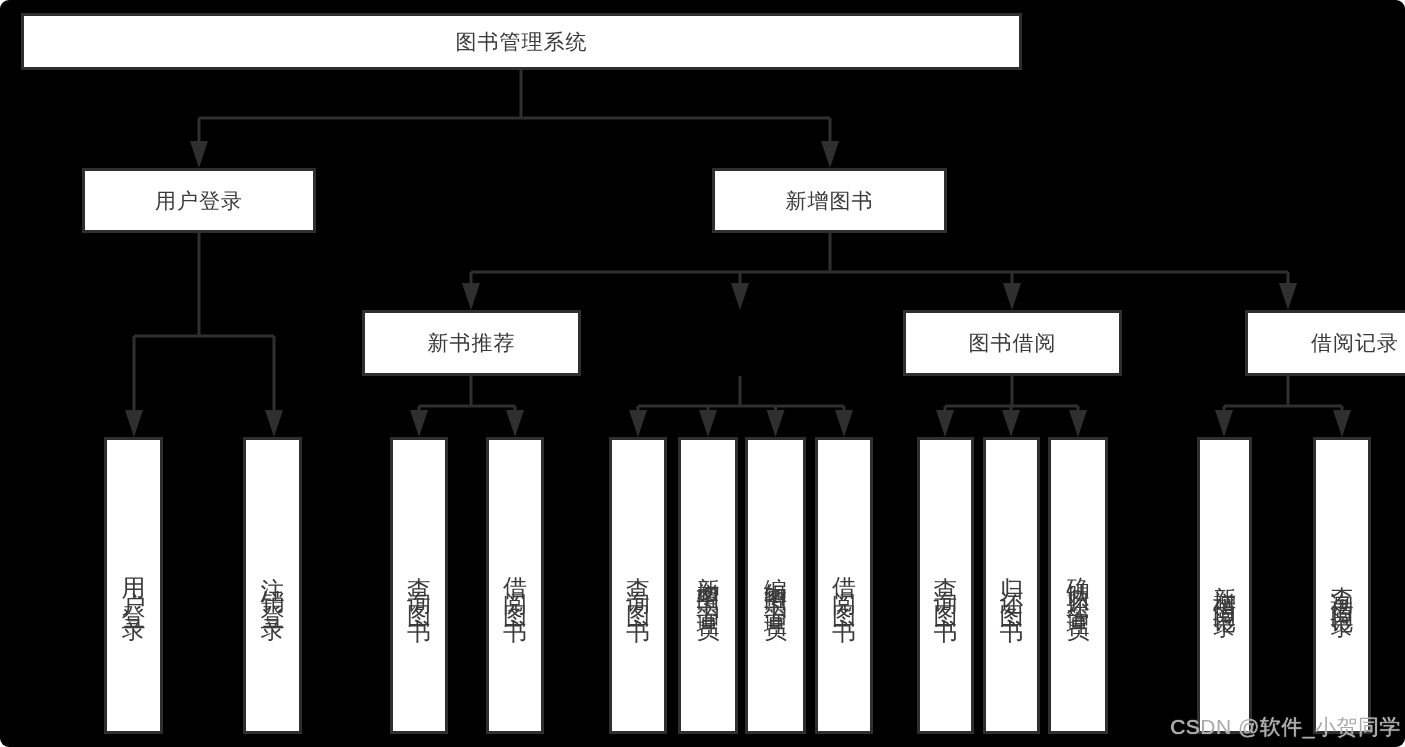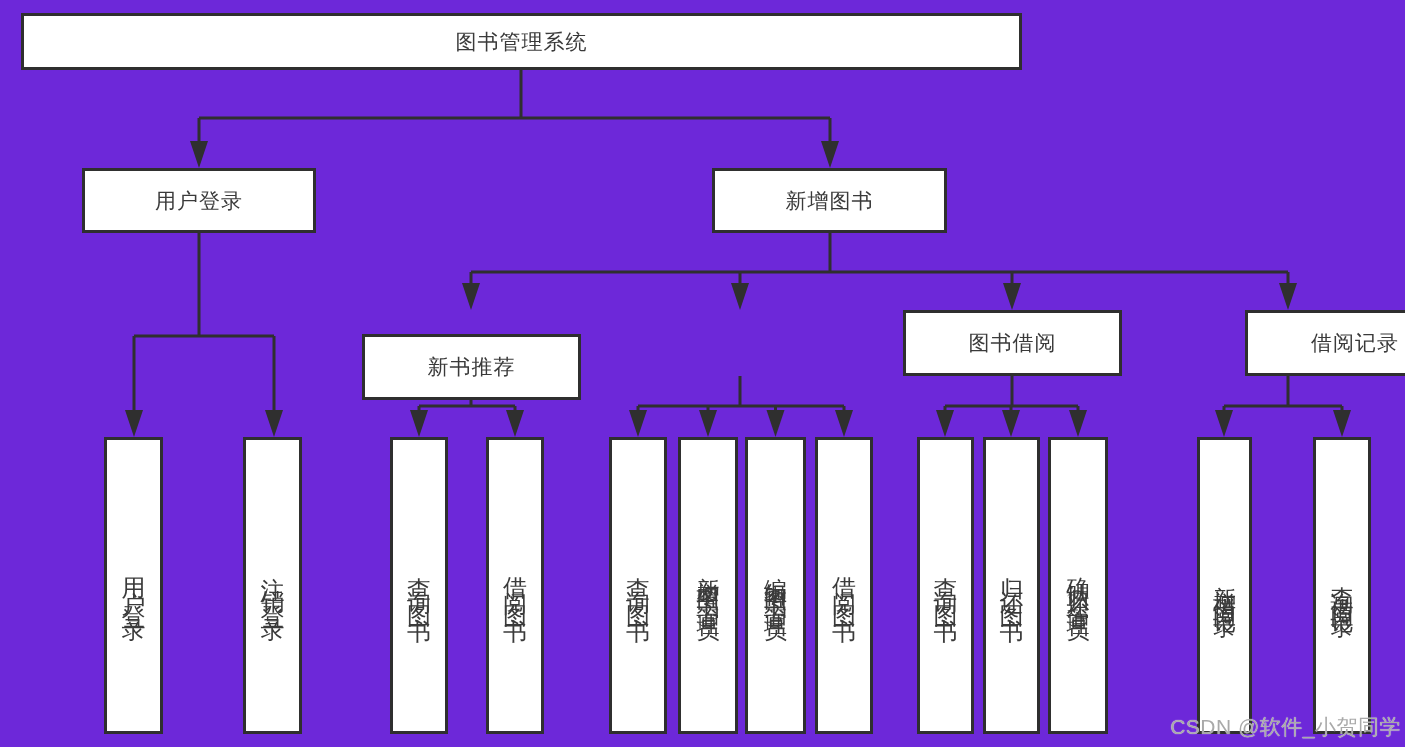--- a/index.html
+++ b/index.html
@@ -1,23 +1,24 @@
 <!DOCTYPE html>
 <html><head>
 <meta charset="utf-8">
 <style>
   html, body { margin: 0; padding: 0; background: #ffffff; }
   .canvas {
     position: relative;
     width: 1405px;
     height: 747px;
-    background: #6d28d9;
+    background: #000000;
     font-family: "Liberation Sans", "DejaVu Sans", sans-serif;
     color: #3a3a3a;
     overflow: hidden;
+    border-radius: 9px;
   }
   .connector-layer {
     position: absolute;
     left: 0; top: 0;
     width: 1405px; height: 747px;
     pointer-events: none;
   }
   .connector-layer path {
     stroke: #2f2f2f;
     stroke-width: 3;
@@ -138,21 +139,21 @@
     <span>图书管理系统</span>
   </div>
 
   <div class="box hlabel" style="left:82px; top:168px; width:234px; height:65px;">
     <span>用户登录</span>
   </div>
   <div class="box hlabel" style="left:712px; top:168px; width:235px; height:65px;">
     <span>新增图书</span>
   </div>
 
-  <div class="box hlabel" style="left:362px; top:310px; width:219px; height:66px;margin-top:24px;">
+  <div class="box hlabel" style="left:362px; top:310px; width:219px; height:66px;">
     <span>新书推荐</span>
   </div>
   <div class="box hlabel" style="left:903px; top:310px; width:219px; height:66px;">
     <span>图书借阅</span>
   </div>
   <div class="box hlabel" style="left:1245px; top:310px; width:220px; height:66px;">
     <span>借阅记录</span>
   </div>
 
   <div class="box leaf-box" style="left:104px; top:437px; width:59px; height:297px;">

